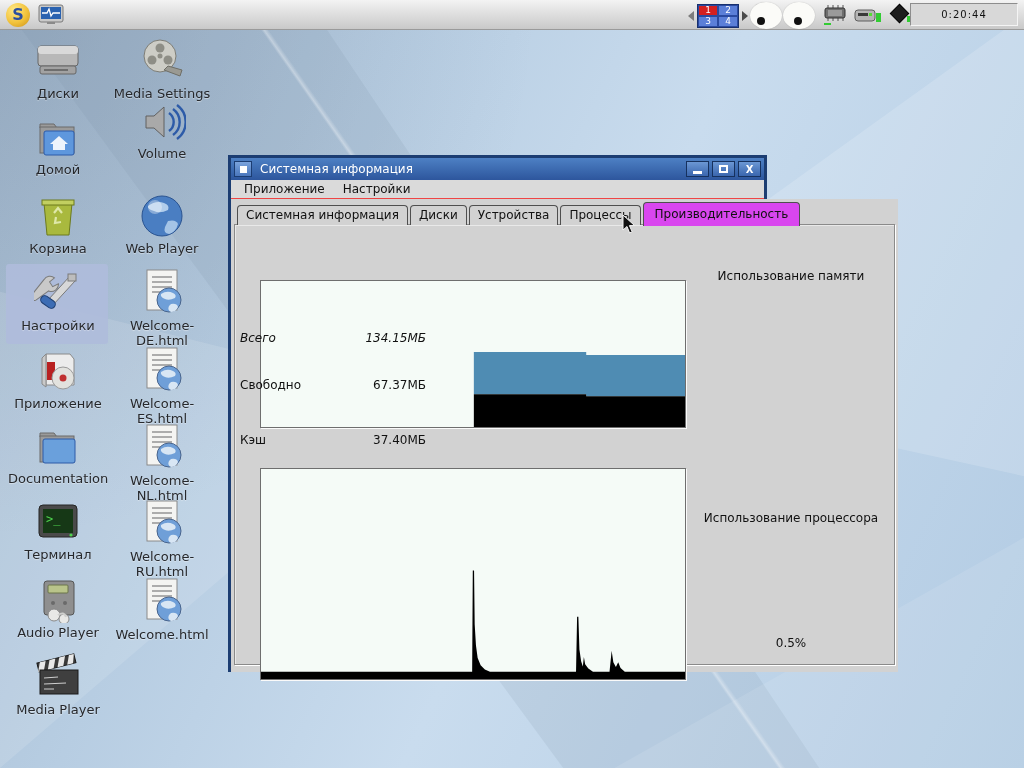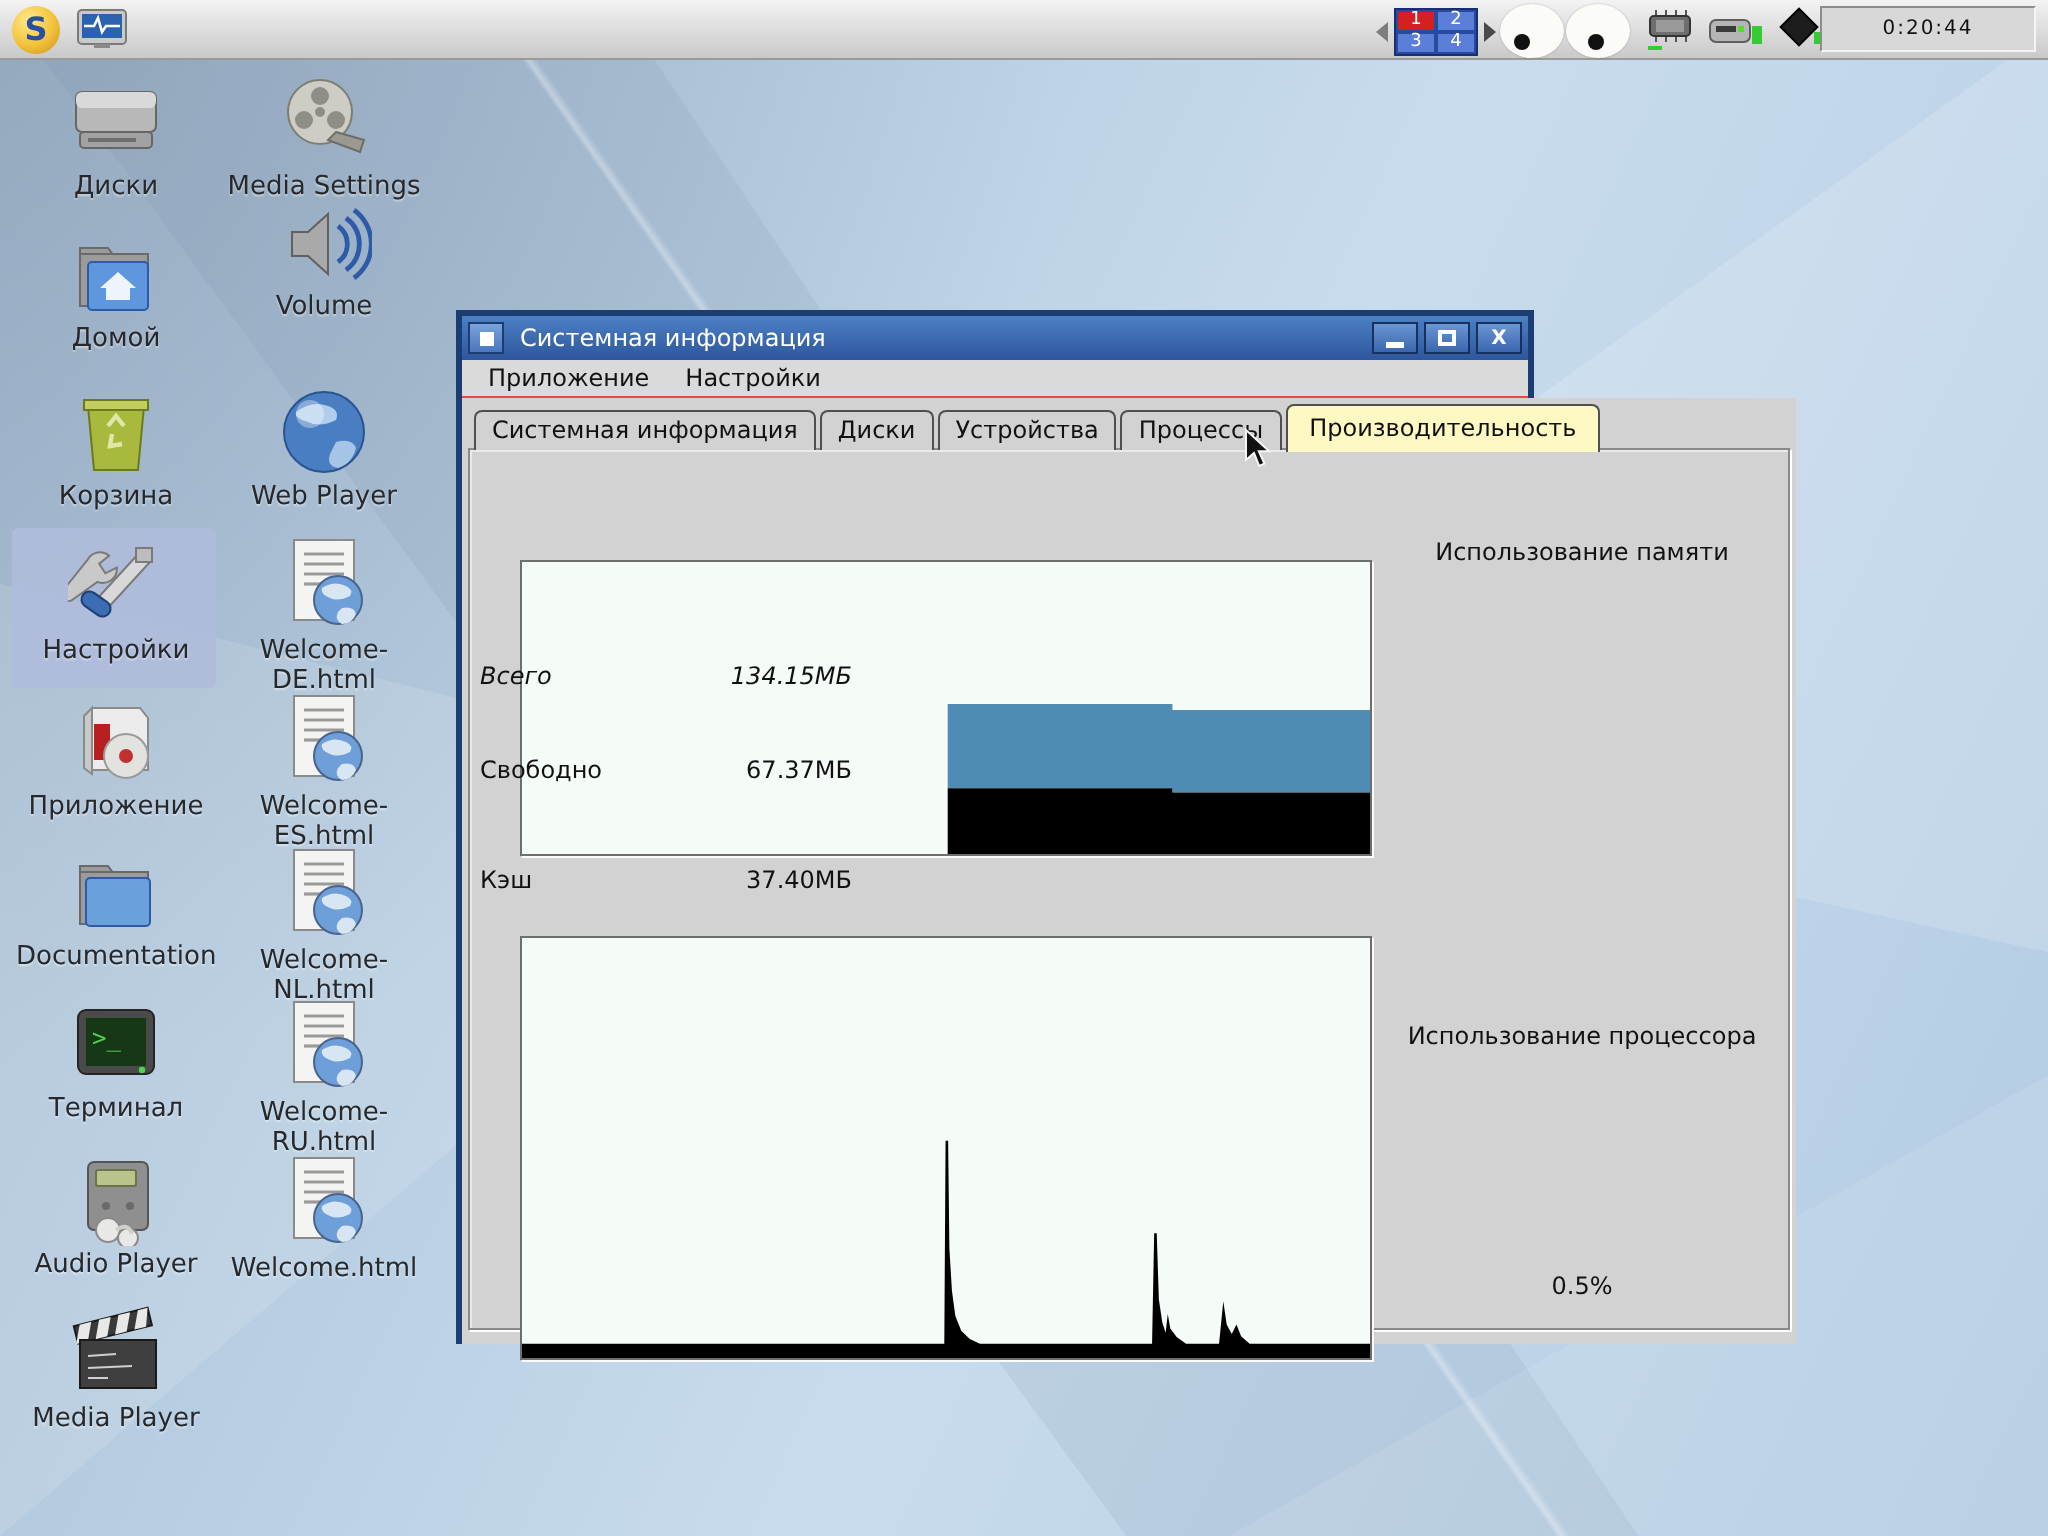--- a/index.html
+++ b/index.html
@@ -69,21 +69,21 @@
   .glyph-max { width:9px; height:8px; border:2px solid #fff; }
   .menubar { height:19px; background:#dadada; border-bottom:1px solid #ef4444;
     display:flex; align-items:center; font-size:12px; color:#111; padding-left:4px; }
   .menu-item { padding:1px 9px; cursor:pointer; }
   .win-body { position:relative; width:667px; height:473px; background:#d2d2d2; }
 
   .tabs { position:absolute; left:6px; top:2px; display:flex; align-items:flex-end; height:24px; z-index:3; }
   .tab { background:#d2d2d2; border:1px solid #4f4f4f; border-bottom:none;
     border-radius:4px 4px 0 0; font-size:12px; color:#111; padding:2px 8px 3px;
     margin-right:2px; cursor:pointer; position:relative; }
-  .tab.active { padding:4px 11px 5px; z-index:4; background:#fef9c3; margin-bottom:-1px; }
+  .tab.active { padding:4px 11px 5px; z-index:4; background:#d946ef; margin-bottom:-1px; }
   .tabpanel { position:absolute; left:3px; top:25px; width:661px; height:441px;
     border:1px solid #8a8a8a; box-shadow:inset 1px 1px 0 #e9e9e9, 1px 1px 0 #ffffff; background:#d2d2d2; }
 
   .chart { position:absolute; background:#f5fbf7; border:1px solid #6e6e6e;
     box-shadow:1px 1px 0 #fafafa; }
   .chart svg { display:block; width:100%; height:100%; }
   .chart-mem { left:25px; top:55px; width:426px; height:148px; }
   .chart-cpu { left:25px; top:243px; width:426px; height:212px; }
 
   .side-block { position:absolute; left:458px; width:196px; font-size:12px; color:#111; }

